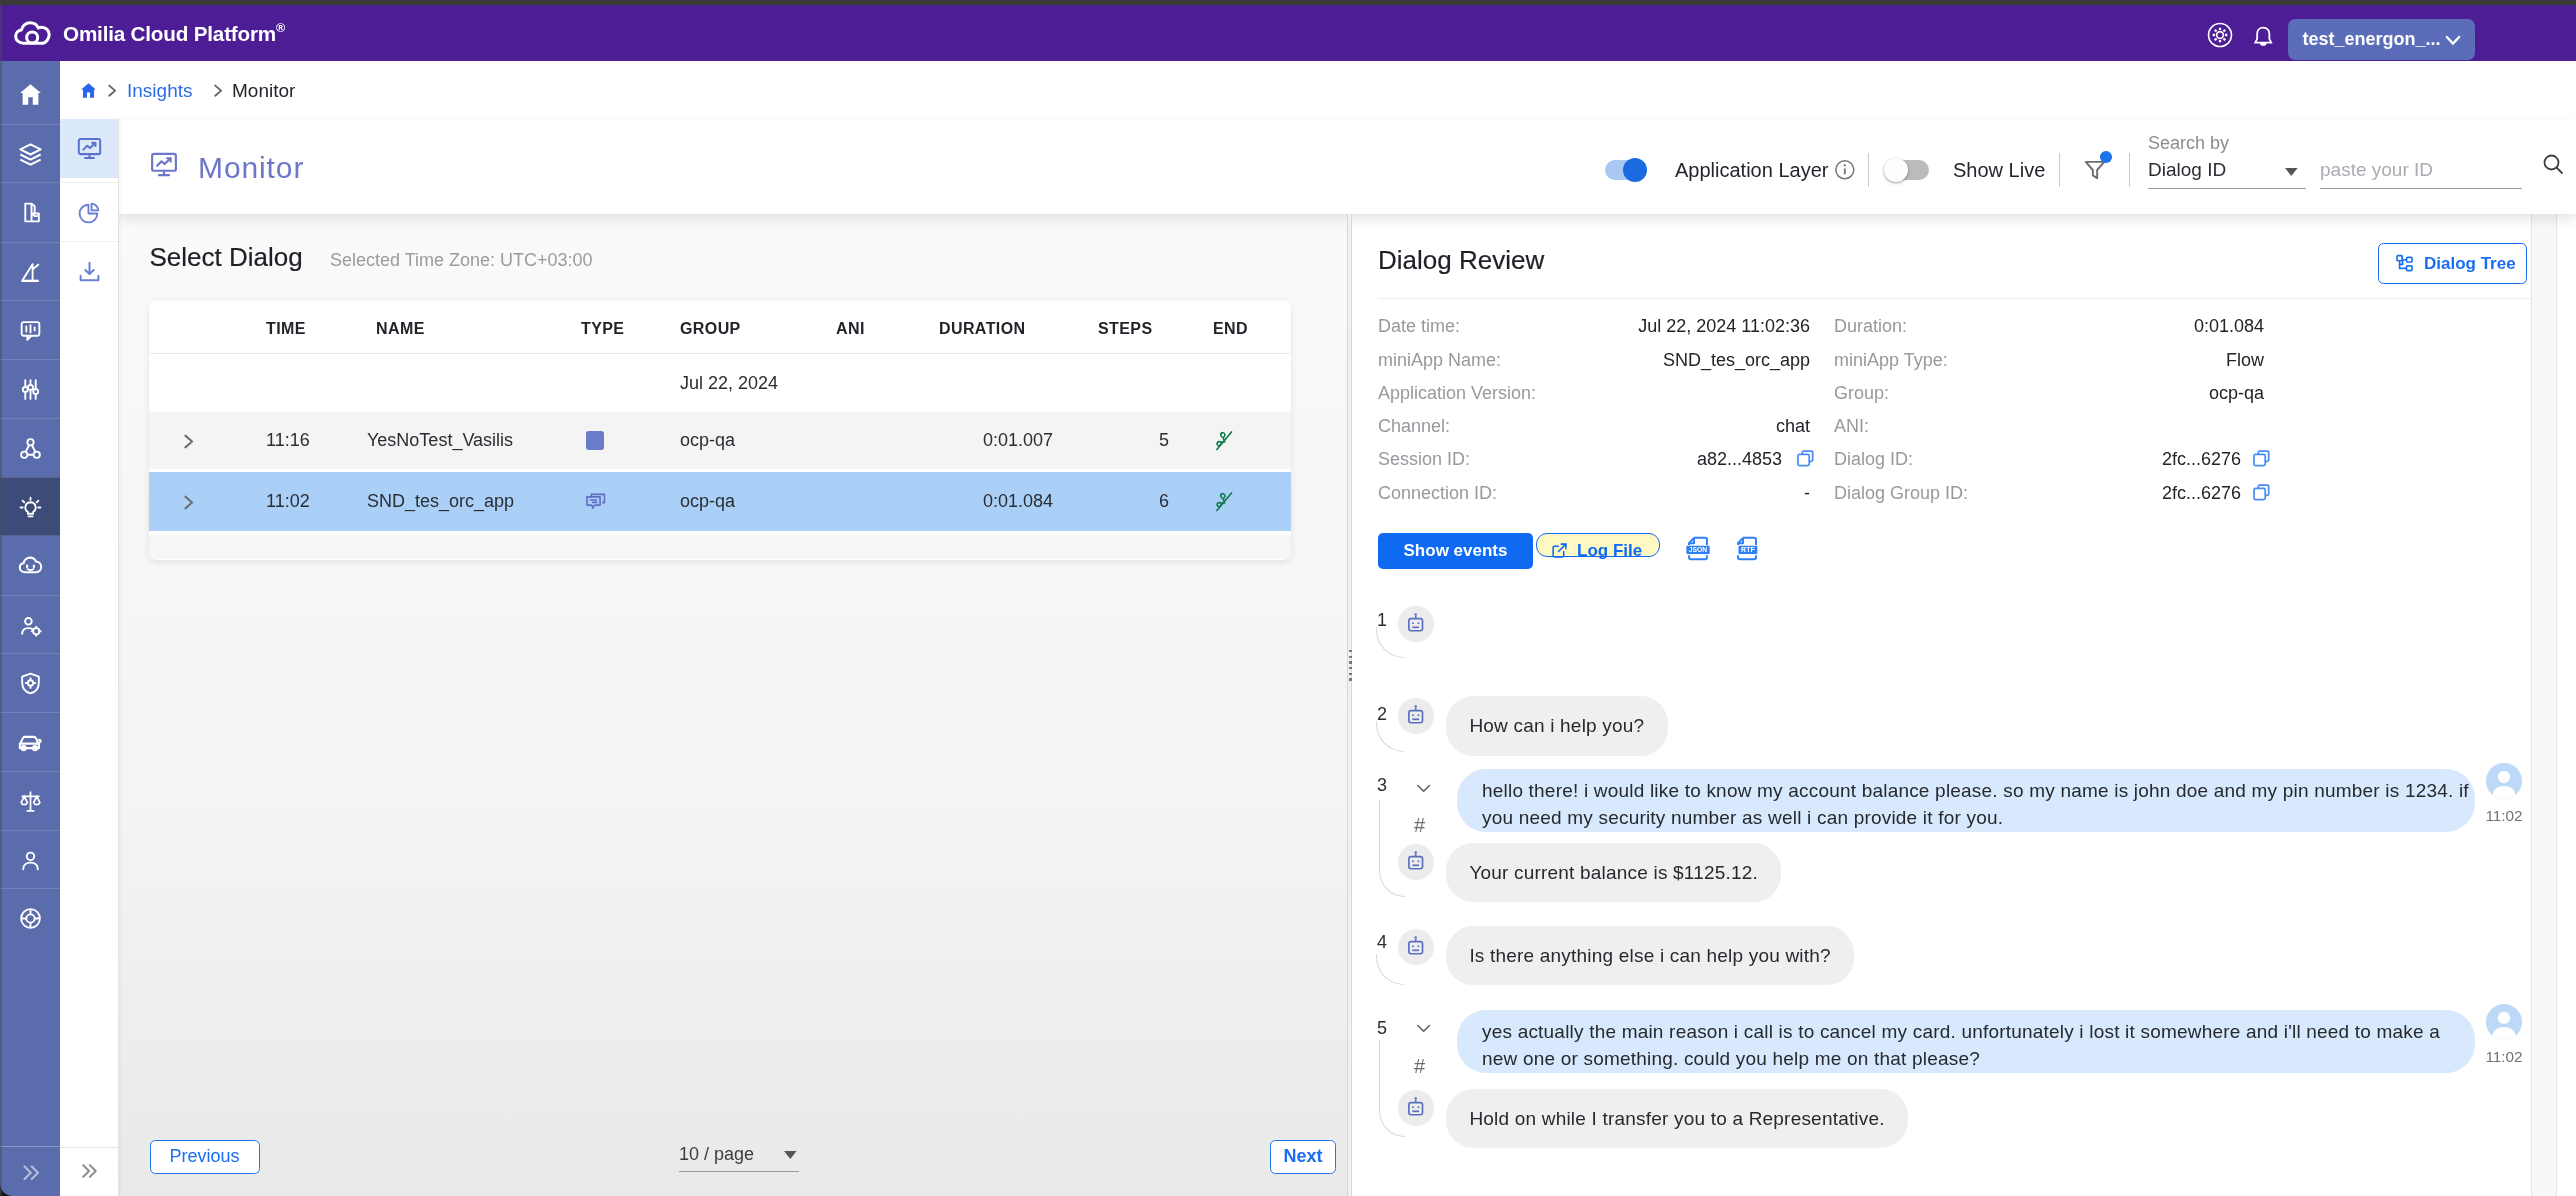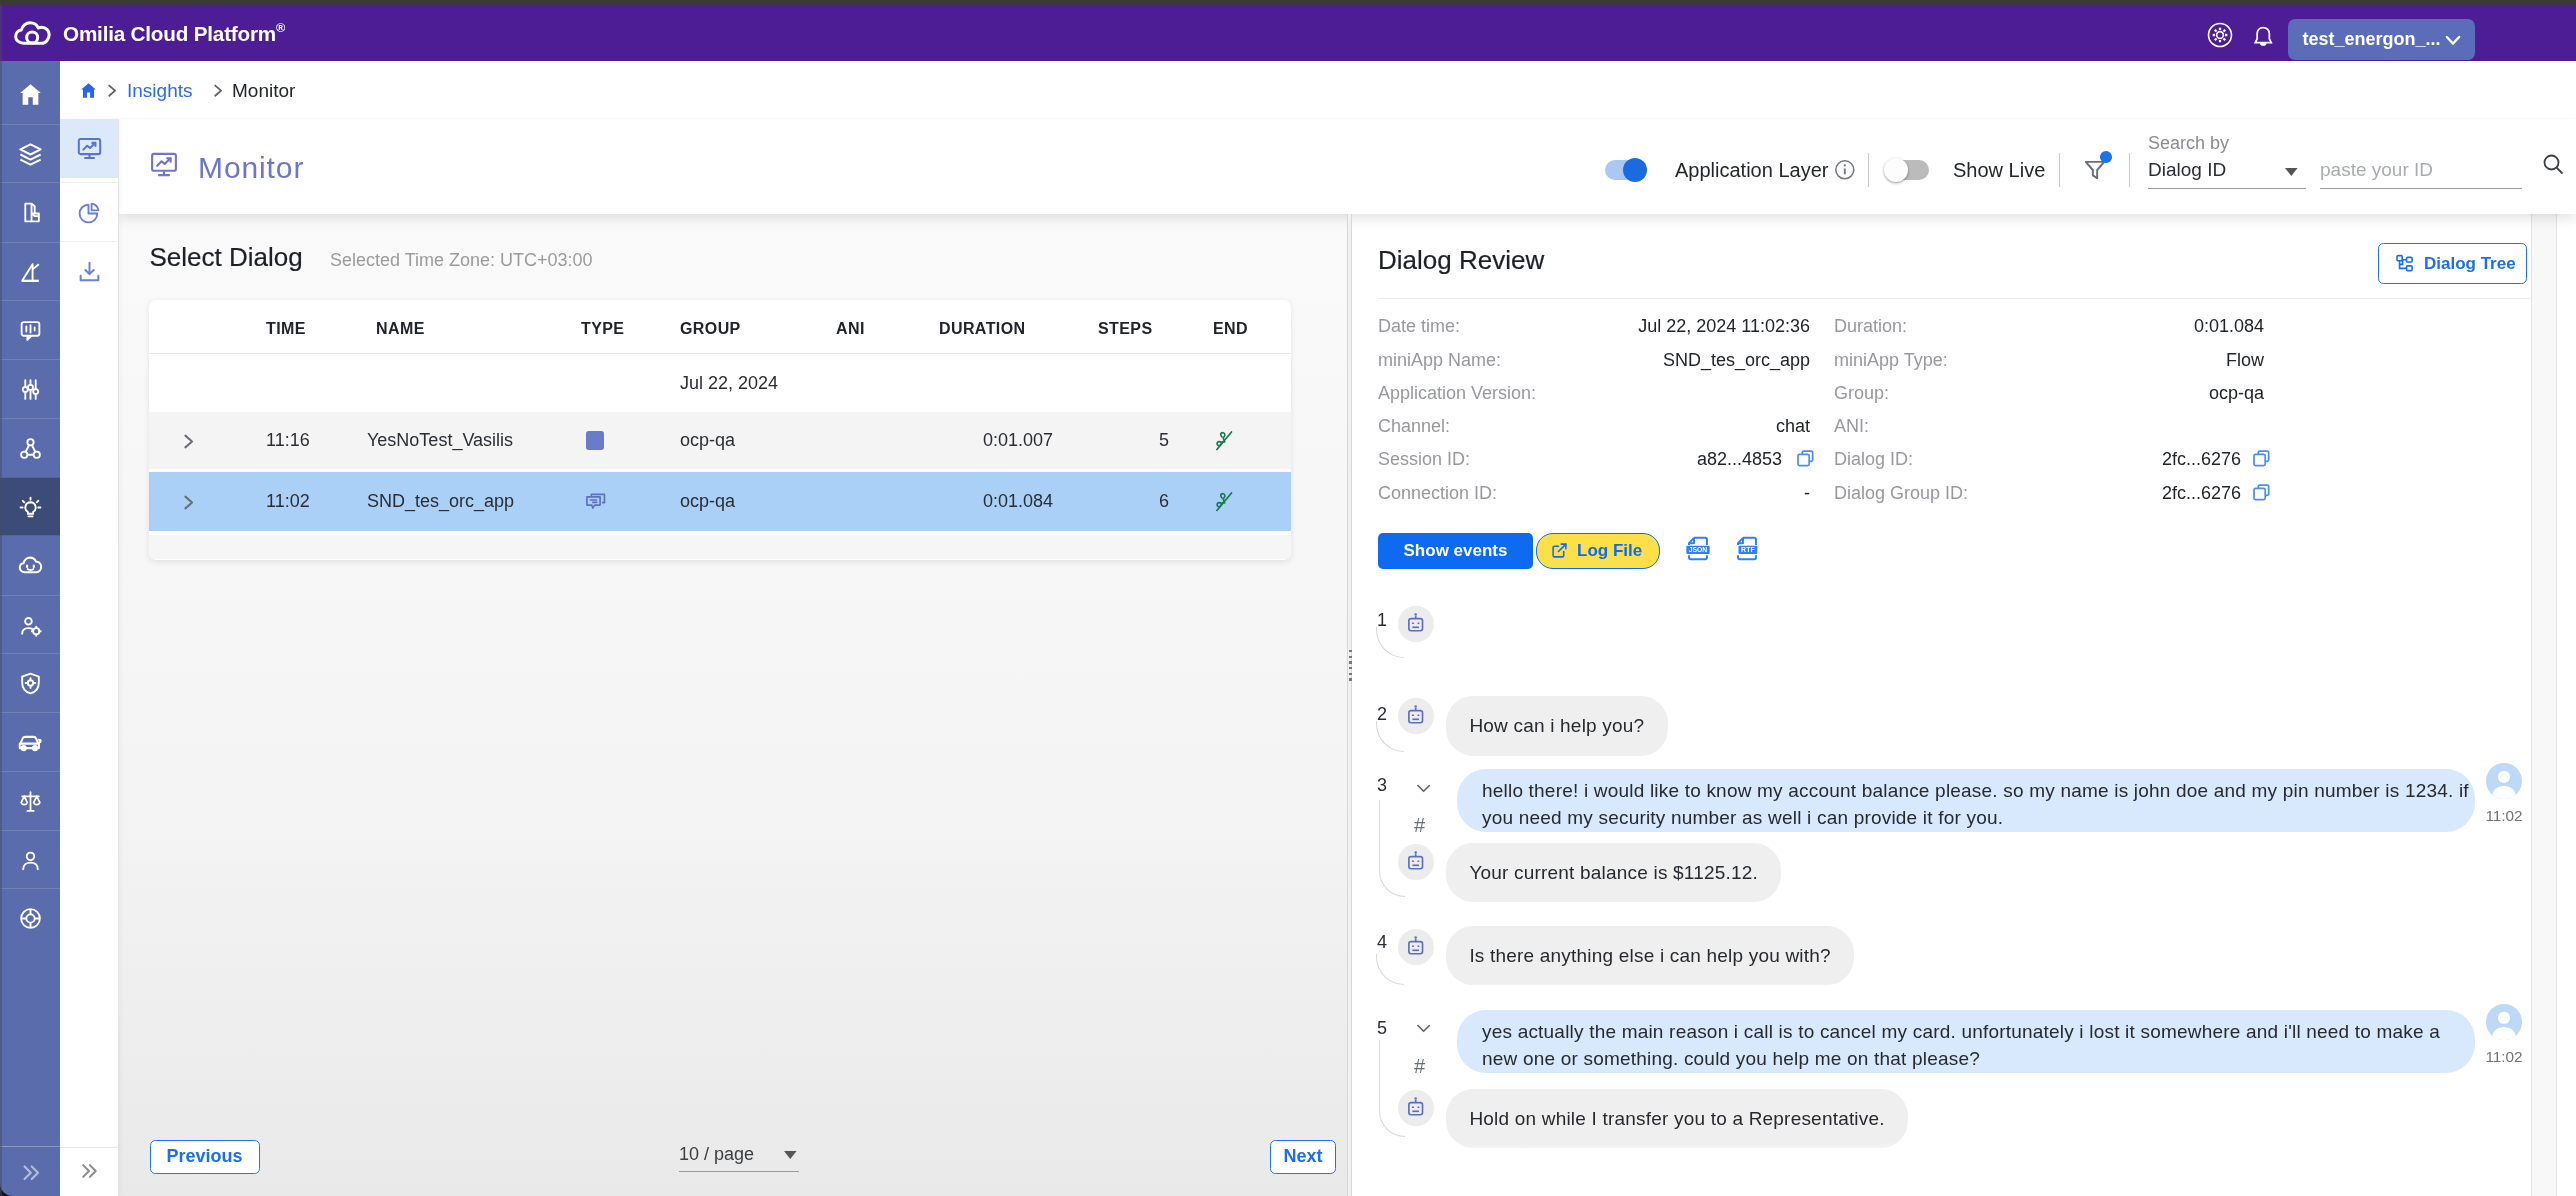--- a/index.html
+++ b/index.html
@@ -312,21 +312,21 @@
         <div class="abs" style="left:763px;top:19px;width:141px;text-align:right;">0:01.084</div>
         <div class="abs" style="left:948px;top:19px;width:72px;text-align:right;">6</div>
         <svg class="abs" style="left:1063px;top:18px" width="23.4" height="23.4" viewBox="0 0 24 24" fill="none" stroke="#13794e" stroke-width="1.7" stroke-linecap="round">
             <path d="M20 3 5 21"></path>
             <path d="M10.2 8.2 C9 6.6 8.4 5.4 9.3 4.5 C10.5 3.3 12.6 3.6 13.2 5.3 C13.7 6.6 12.8 7.6 12 8.5 C11.3 9.3 11.5 10.2 12.4 11.3"></path>
             <path d="M9.5 13.5 C7.7 12.5 6 12.9 5.4 14.3 C4.8 15.7 5.8 17.3 7.3 17.2 C8.8 17.1 9.3 15.8 9.8 14.4 C10.3 13 11.5 12.6 13 13.2"></path>
           </svg>
       </div>
       <div class="abs" style="left:0;top:235px;width:1142px;height:24px;background:#f6f6f6;"></div>
     </div>
-    <div class="abs" style="left:30.5px;top:926px;width:110px;height:34px;border:1.8px solid #2273f1;border-radius:5.4px;background:#fff;color:#1b6ef3;font-size:18px;font-weight:700;text-align:center;line-height:30.5px;">Previous</div>
+    <div class="abs" style="left:30.5px;top:926px;width:110px;height:34px;border:1.8px solid #2273f1;border-radius:5.4px;background:#fff;color:#1b6ef3;font-size:18px;font-weight:400;text-align:center;line-height:30.5px;">Previous</div>
     <div class="abs" style="left:560px;top:930px;font-size:18px;color:#3c4043;">10 / page</div>
     <svg class="abs" style="left:665px;top:937px" width="12.6" height="8" viewBox="0 0 16 10" fill="#555">
         <path d="M0 0 16 0 8 10 Z"></path>
       </svg>
     <div class="abs" style="left:560px;top:957px;width:120px;height:0.9px;background:#9a9a9a;"></div>
     <div class="abs" style="left:1151px;top:926px;width:66px;height:34px;border:1.8px solid #2273f1;border-radius:5.4px;background:#fff;color:#1b6ef3;font-size:18px;font-weight:700;text-align:center;line-height:30.5px;">Next</div>
   </div>
   <div id="gutter" class="abs"></div>
   <div id="rightpanel" class="abs">
     <div class="abs" style="left:0;top:0;width:1178px;height:983px;background:#fff;"></div>
@@ -370,21 +370,21 @@
       </svg>
     <div class="dlbl" style="left:25px;top:269px;">Connection ID:</div>
     <div class="dval" style="left:180px;top:269px;width:277px;">-</div>
     <div class="dlbl" style="left:481px;top:269px;">Dialog Group ID:</div>
     <div class="dval" style="left:629px;top:269px;width:259px;">2fc...6276</div>
     <svg class="copyic abs" style="left:898px;top:268px" viewBox="0 0 24 24" fill="none" stroke="#4b8cf5" stroke-width="2">
         <rect x="3.5" y="7.5" width="13" height="13" rx="1.8"></rect>
         <path d="M8.5 7.5 8.5 5 C8.5 4.2 9.2 3.5 10 3.5 L19 3.5 C19.8 3.5 20.5 4.2 20.5 5 L20.5 14 C20.5 14.8 19.8 15.5 19 15.5 L16.5 15.5"></path>
       </svg>
     <div class="abs" style="left:25px;top:319px;width:155px;height:36px;background:#0e6bf1;border-radius:5px;color:#fff;font-size:17px;font-weight:700;text-align:center;line-height:36px;">Show events</div>
-    <div class="abs" style="left:183px;top:319px;width:124px;height:36px;border:1.8px solid #0e6bf1;border-radius:17px;background:#fde047;">
+    <div class="abs" style="left:183px;top:319px;width:124px;height:24px;border:1.8px solid #0e6bf1;border-radius:11px;background:#fef9c3;">
       <svg class="abs" style="left:14.4px;top:8px" width="17" height="17" viewBox="0 0 24 24" fill="none" stroke="#0e6bf1" stroke-width="2.2" stroke-linecap="round" stroke-linejoin="round">
           <path d="M18 13.5 18 19 C18 20.1 17.1 21 16 21 L5 21 C3.9 21 3 20.1 3 19 L3 8 C3 6.9 3.9 6 5 6 L10.5 6"></path>
           <path d="M14.5 3 21 3 21 9.5"></path>
           <path d="M10.5 13.5 21 3"></path>
         </svg>
       <span class="abs" style="left:40px;top:7.2px;font-size:17px;font-weight:700;color:#0e6bf1;white-space:nowrap;">Log File</span>
     </div>
     <svg class="abs" style="left:332px;top:322px" width="26" height="26" viewBox="0 0 29 29" fill="none" stroke="#2f80f5" stroke-width="2.2">
         <path d="M10 2 L22.5 2 Q24.5 2 24.5 4 L24.5 10" stroke-linejoin="round"></path>
         <path d="M10 2 10 8 4.5 8" stroke-linejoin="round"></path>

